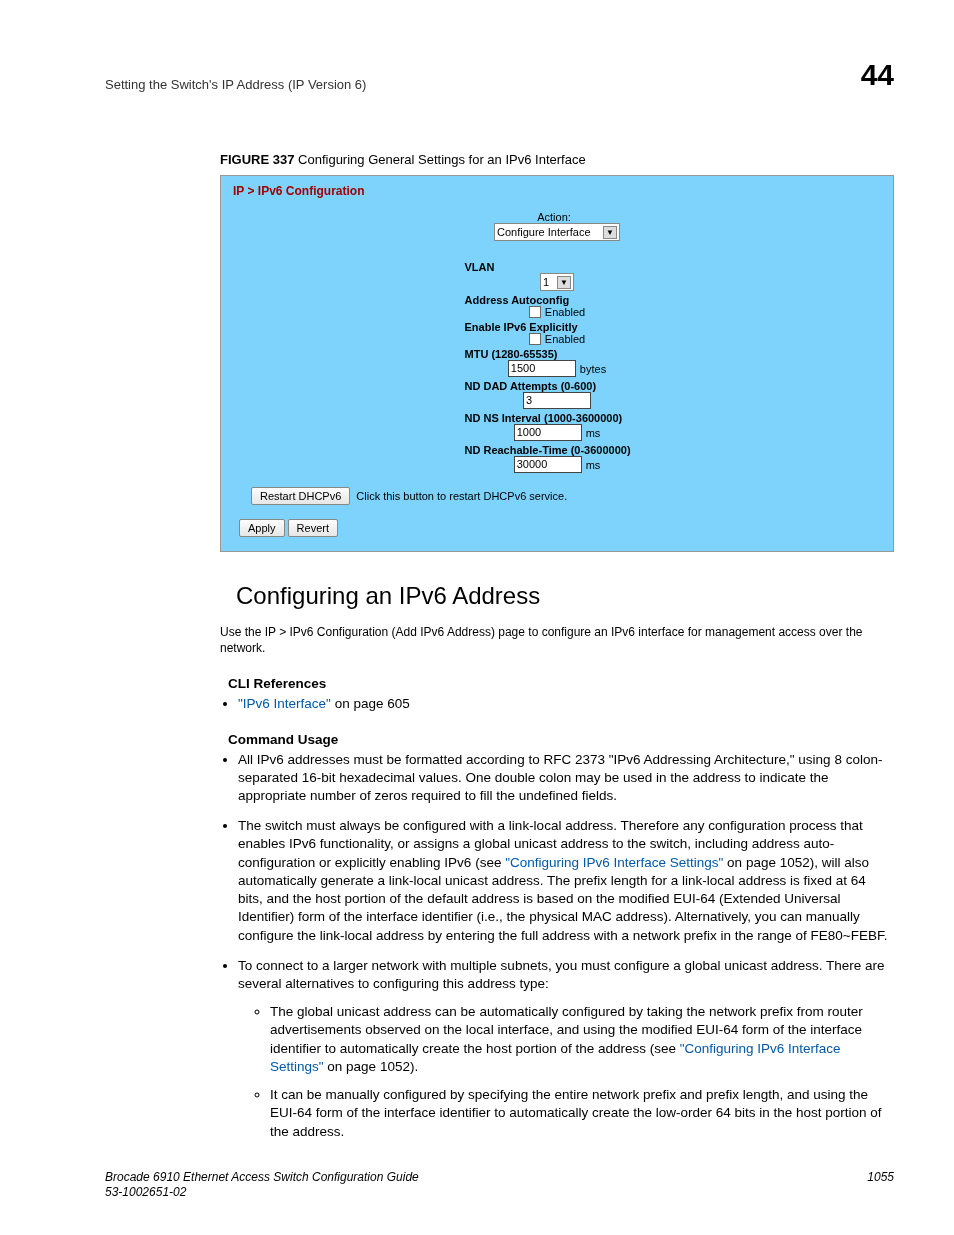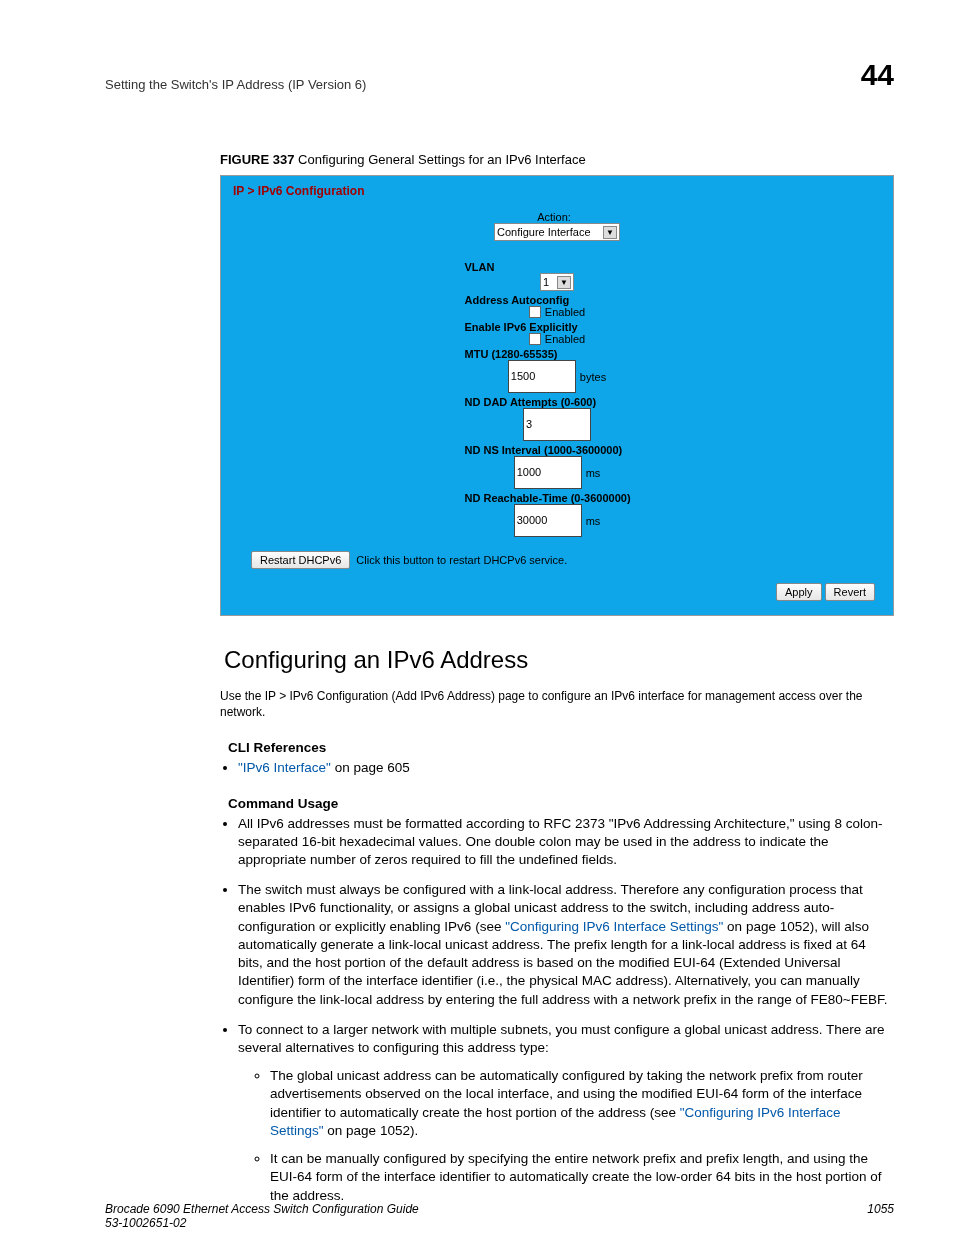--- a/index.html
+++ b/index.html
@@ -32,21 +32,21 @@
     font-weight: bold;
   }
   .content { margin-left: 115px; }
   .figcap {
     font-size: 13px;
     margin-bottom: 8px;
   }
   .figcap .figlabel { font-weight: bold; }
   .screenshot {
     border: 1px solid #999;
-    background: #0ea5e9;
+    background: #7dd3fc;
     font-size: 11px;
     color: #000;
     margin-bottom: 30px;
   }
   .scr-title {
     color: #a00000;
     font-weight: bold;
     padding: 8px 12px 6px 12px;
     font-size: 12px;
   }
@@ -79,46 +79,46 @@
     text-align: center;
     font-size: 8px;
     line-height: 11px;
     margin-left: 4px;
   }
   .ui-select.action-select { width: 120px; justify-content: space-between; }
   .ui-input {
     border: 1px solid #444;
     background: #fff;
     font-size: 11px;
-    padding: 9px 2px;
+    padding: 1px 2px;
     width: 62px;
     height: 13px;
     display: inline-block;
   }
   .ui-chk {
     border: 1px solid #666;
     width: 10px; height: 10px;
     display: inline-block;
     background: #fff;
   }
   .ui-btn {
     border: 1px solid #888;
     background: linear-gradient(#fdfdfd,#e6e6e6);
     padding: 2px 8px;
     font-size: 11px;
     display: inline-block;
     border-radius: 2px;
   }
   .scr-restart { margin: 14px 0 6px 12px; display:flex; align-items:center; gap:6px; }
-  .scr-btnrow { text-align: right; margin: 14px 0 4px 0; }
+  .scr-btnrow { text-align: left; margin: 14px 0 4px 0; }
   h2.section {
     font-family: Arial, sans-serif;
     font-size: 24px;
     font-weight: normal;
-    margin: 6px 0 14px 4px;
+    margin: 6px 0 14px 16px;
   }
   p.body { font-size: 12px; line-height: 1.35; margin: 0 0 20px 0; }
   .subhead { font-weight: bold; font-size: 13.5px; margin: 6px 0 4px 8px; }
   ul.bullets { margin: 0 0 22px 0; padding-left: 18px; }
   ul.bullets > li { font-size: 13.5px; line-height: 1.35; margin-bottom: 12px; }
   ul.bullets ul { margin-top: 10px; padding-left: 32px; }
   ul.bullets ul > li { margin-bottom: 10px; }
   a.link { color: #0058a9; text-decoration: none; }
   .footer {
     position: absolute;
@@ -256,18 +256,18 @@
           </li>
           <li>It can be manually configured by specifying the entire network prefix and prefix length, and using the EUI-64 form of the interface identifier to automatically create the low-order 64 bits in the host portion of the address.</li>
         </ul>
       </li>
     </ul>
 
   </div>
 
   <div class="footer">
     <div class="left">
-      <span>Brocade 6090 Ethernet Access Switch Configuration Guide</span><br>
+      <span>Brocade 6910 Ethernet Access Switch Configuration Guide</span><br>
       <span>53-1002651-02</span>
     </div>
     <div>1055</div>
   </div>
 </div>
 
 </body></html>

